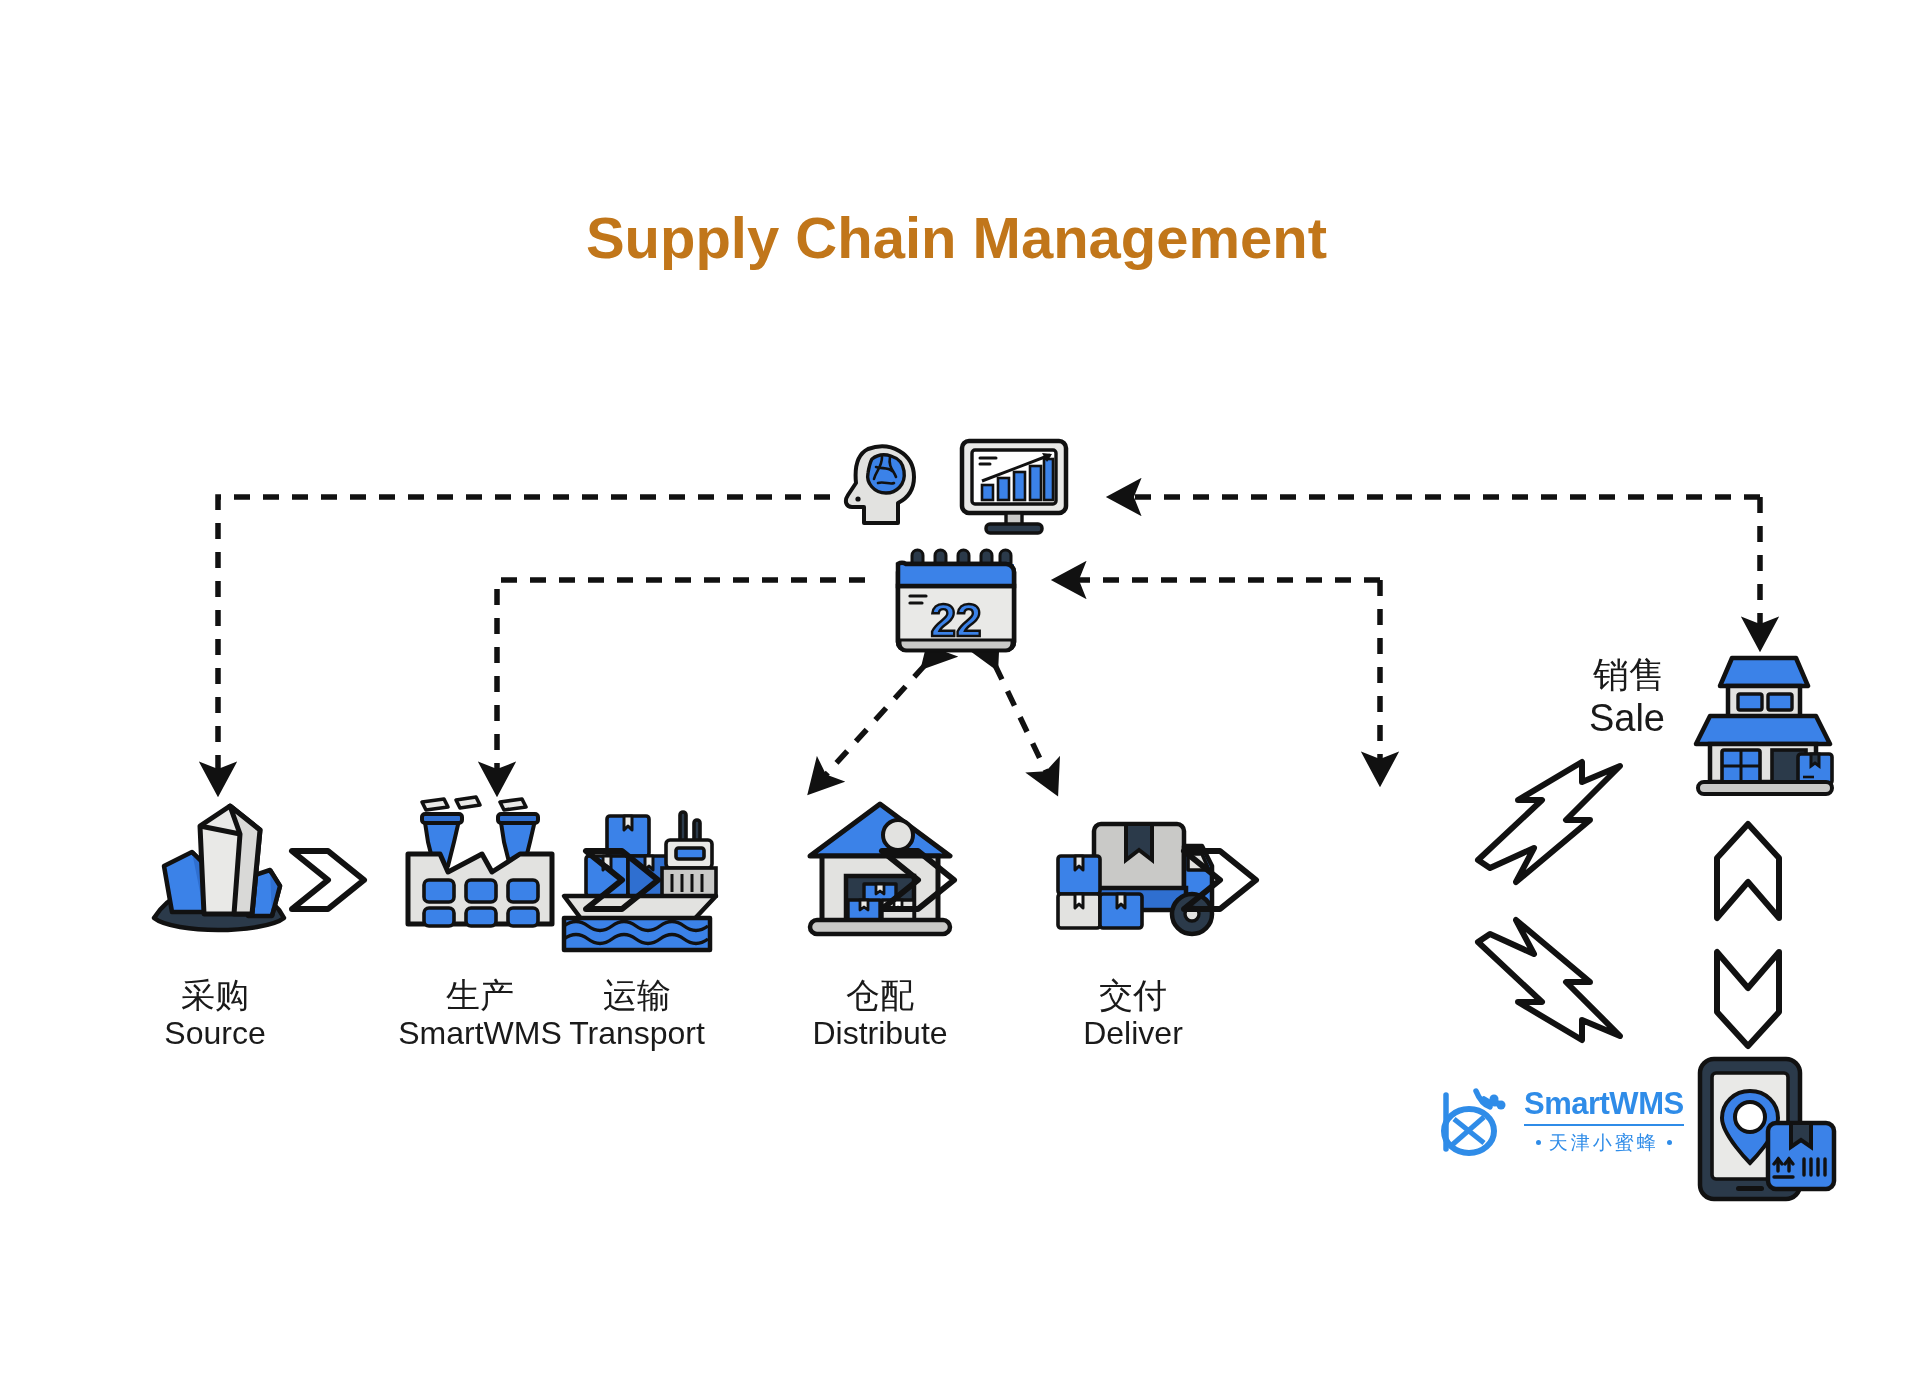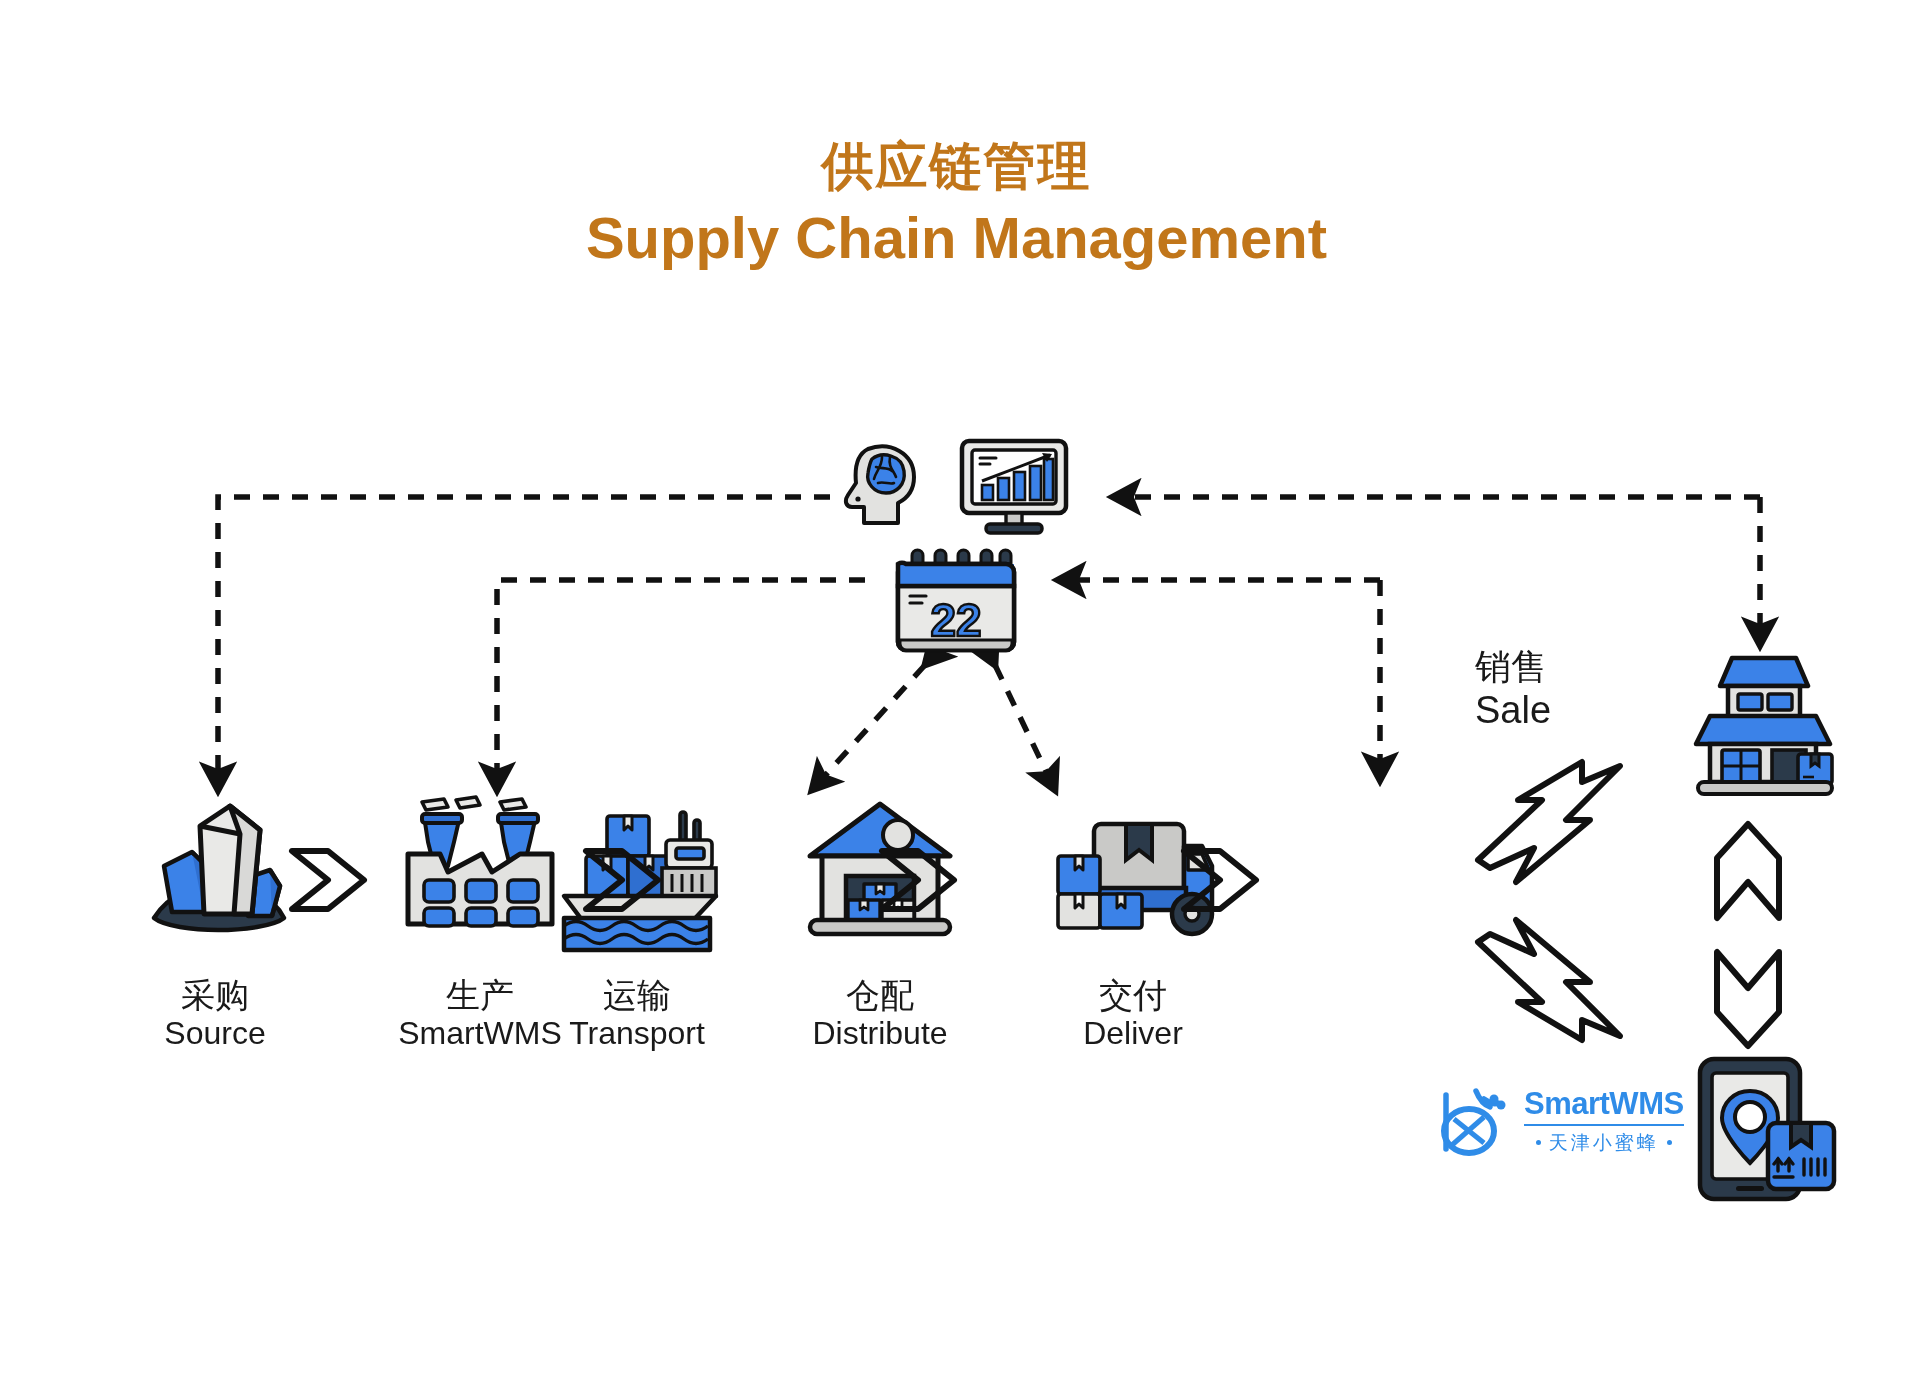--- a/index.html
+++ b/index.html
@@ -38,38 +38,38 @@
   
   .stage-label{
     text-align:center;
     color:#1a1a1a;
     line-height:1.18;
   }
   .stage-label .zh{font-size:34px;display:block;}
   .stage-label .en{font-size:32px;display:block;}
 
   .sale-label{
-    text-align:left;
+    text-align:right;
     color:#1a1a1a;
     line-height:1.2;
+    margin-top:8px;
   }
   .sale-label .zh{font-size:36px;display:block;}
   .sale-label .en{font-size:38px;display:block;}
 
   svg{display:block;overflow:visible;}
 
   
   #wires{left:0;top:0;width:1913px;height:1375px;pointer-events:none;}
 </style>
 </head>
 <body>
 
 <div id="stage">
 
-  <div class="abs" id="title-zh">供应链管理</div>
   <div class="abs" id="title-en">Supply Chain Management</div>
 
   <svg class="abs" id="wires" viewBox="0 0 1913 1375">
     <defs>
       <marker id="ah" markerWidth="7" markerHeight="7" refX="5.2" refY="3.5" orient="auto" markerUnits="strokeWidth">
         <path d="M0,0 L6.5,3.5 L0,7 L1.4,3.5 z" fill="#111"></path>
       </marker>
     </defs>
     <g stroke="#111" stroke-width="5.5" fill="none" stroke-dasharray="16 13" stroke-linecap="butt" marker-end="url(#ah)">
 

